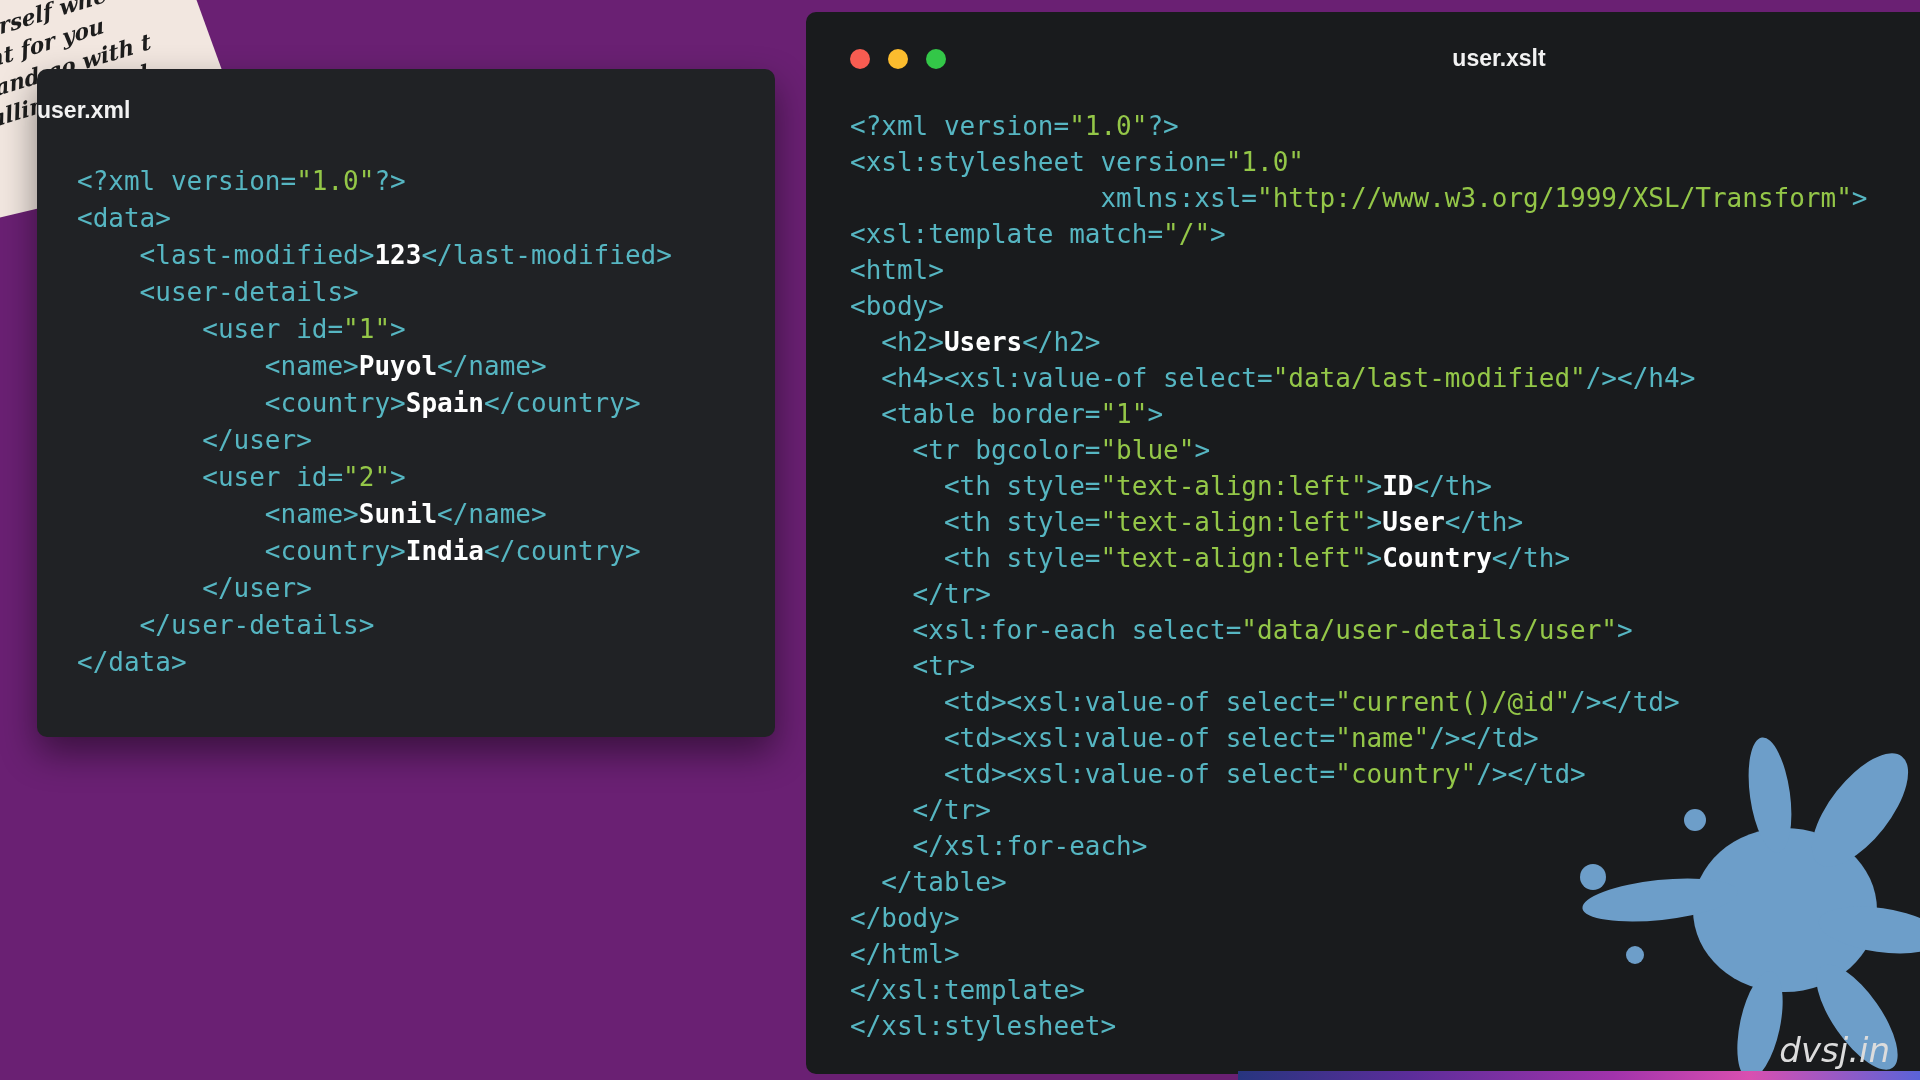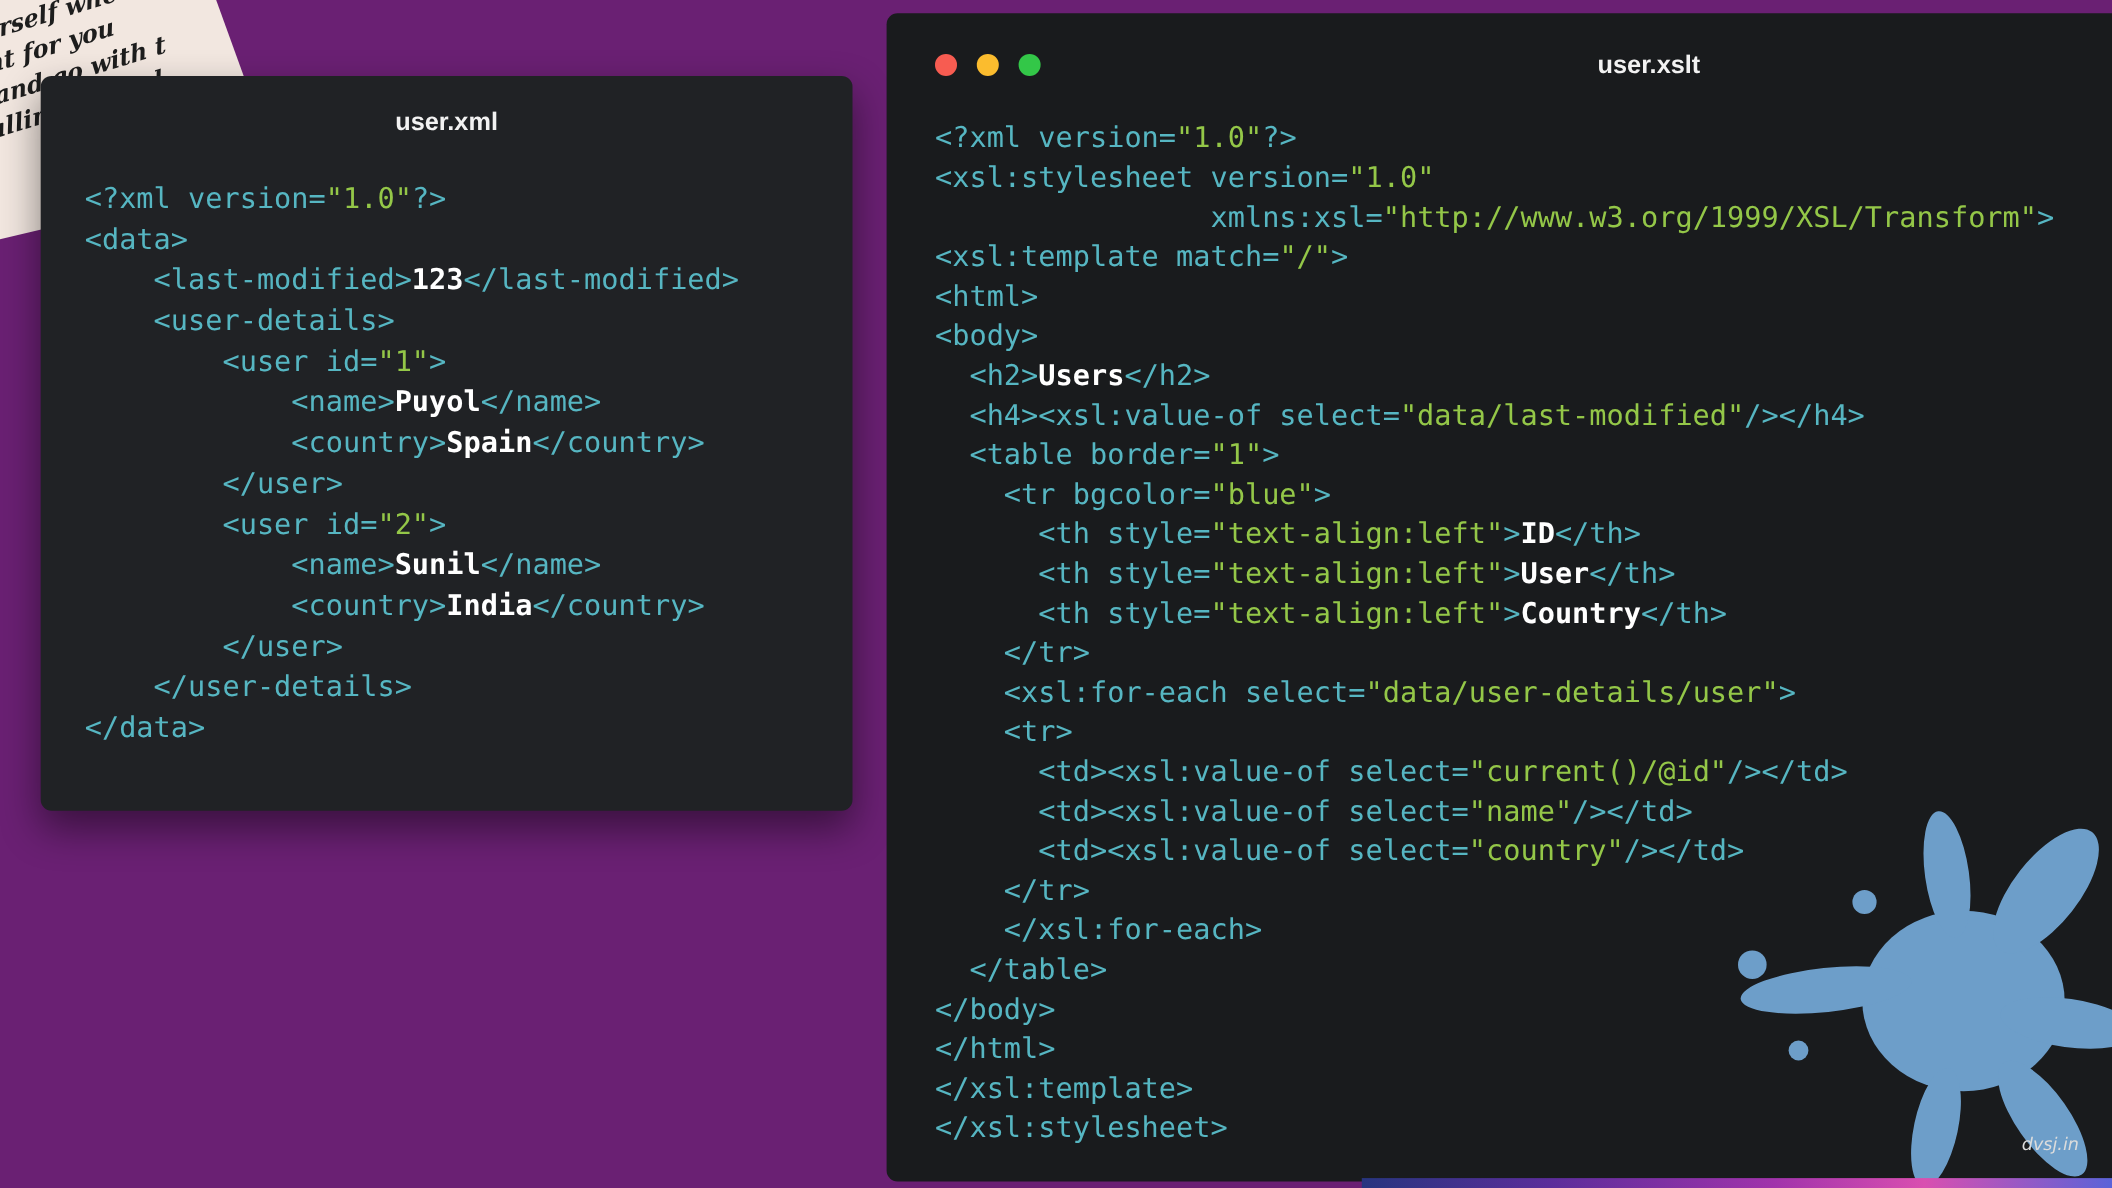--- a/index.html
+++ b/index.html
@@ -25,21 +25,21 @@
     border-radius:10px 0 0 10px;
     z-index:2;
     padding-left:34px;
   }
   .window-title {
     color:#f2f2f2;
     font-family:"Liberation Sans", sans-serif;
     font-weight:700;
     font-size:23px;
   }
-  #left-title { position:absolute; top:28px; left:0; width:100%; text-align:center; }
+  #left-title { position:absolute; top:28px; left:0; width:100%; text-align:left; }
   #right-title { position:absolute; top:33px; left:693px; transform:translateX(-50%); }
 
   .traffic { position:absolute; top:37px; left:44px; display:flex; gap:18px; }
   .light { width:20px; height:20px; border-radius:50%; }
   .light-close   { background:#f75c51; }
   .light-min     { background:#fbbc2e; }
   .light-zoom    { background:#33c748; }
 
   
   .code {
@@ -77,21 +77,21 @@
     transform:skewX(-8deg);
   }
 
   
   #splat { position:absolute; left:1575px; top:725px; width:345px; height:350px; z-index:3; }
   #watermark {
     position:absolute; right:30px; top:1030px;
     color:#dcdcdc;
     font-family:"DejaVu Sans", sans-serif;
     font-style:italic;
-    font-size:16px;
+    font-size:34px;
     z-index:4;
   }
   #bottom-strip {
     position:absolute; left:1238px; bottom:0; width:682px; height:9px;
     background:linear-gradient(90deg,#27357f 0%,#5b2d9a 25%,#a133ab 55%,#d94fb0 75%,#5a63d8 100%);
     z-index:5;
   }
 </style>
 </head>
 <body>

